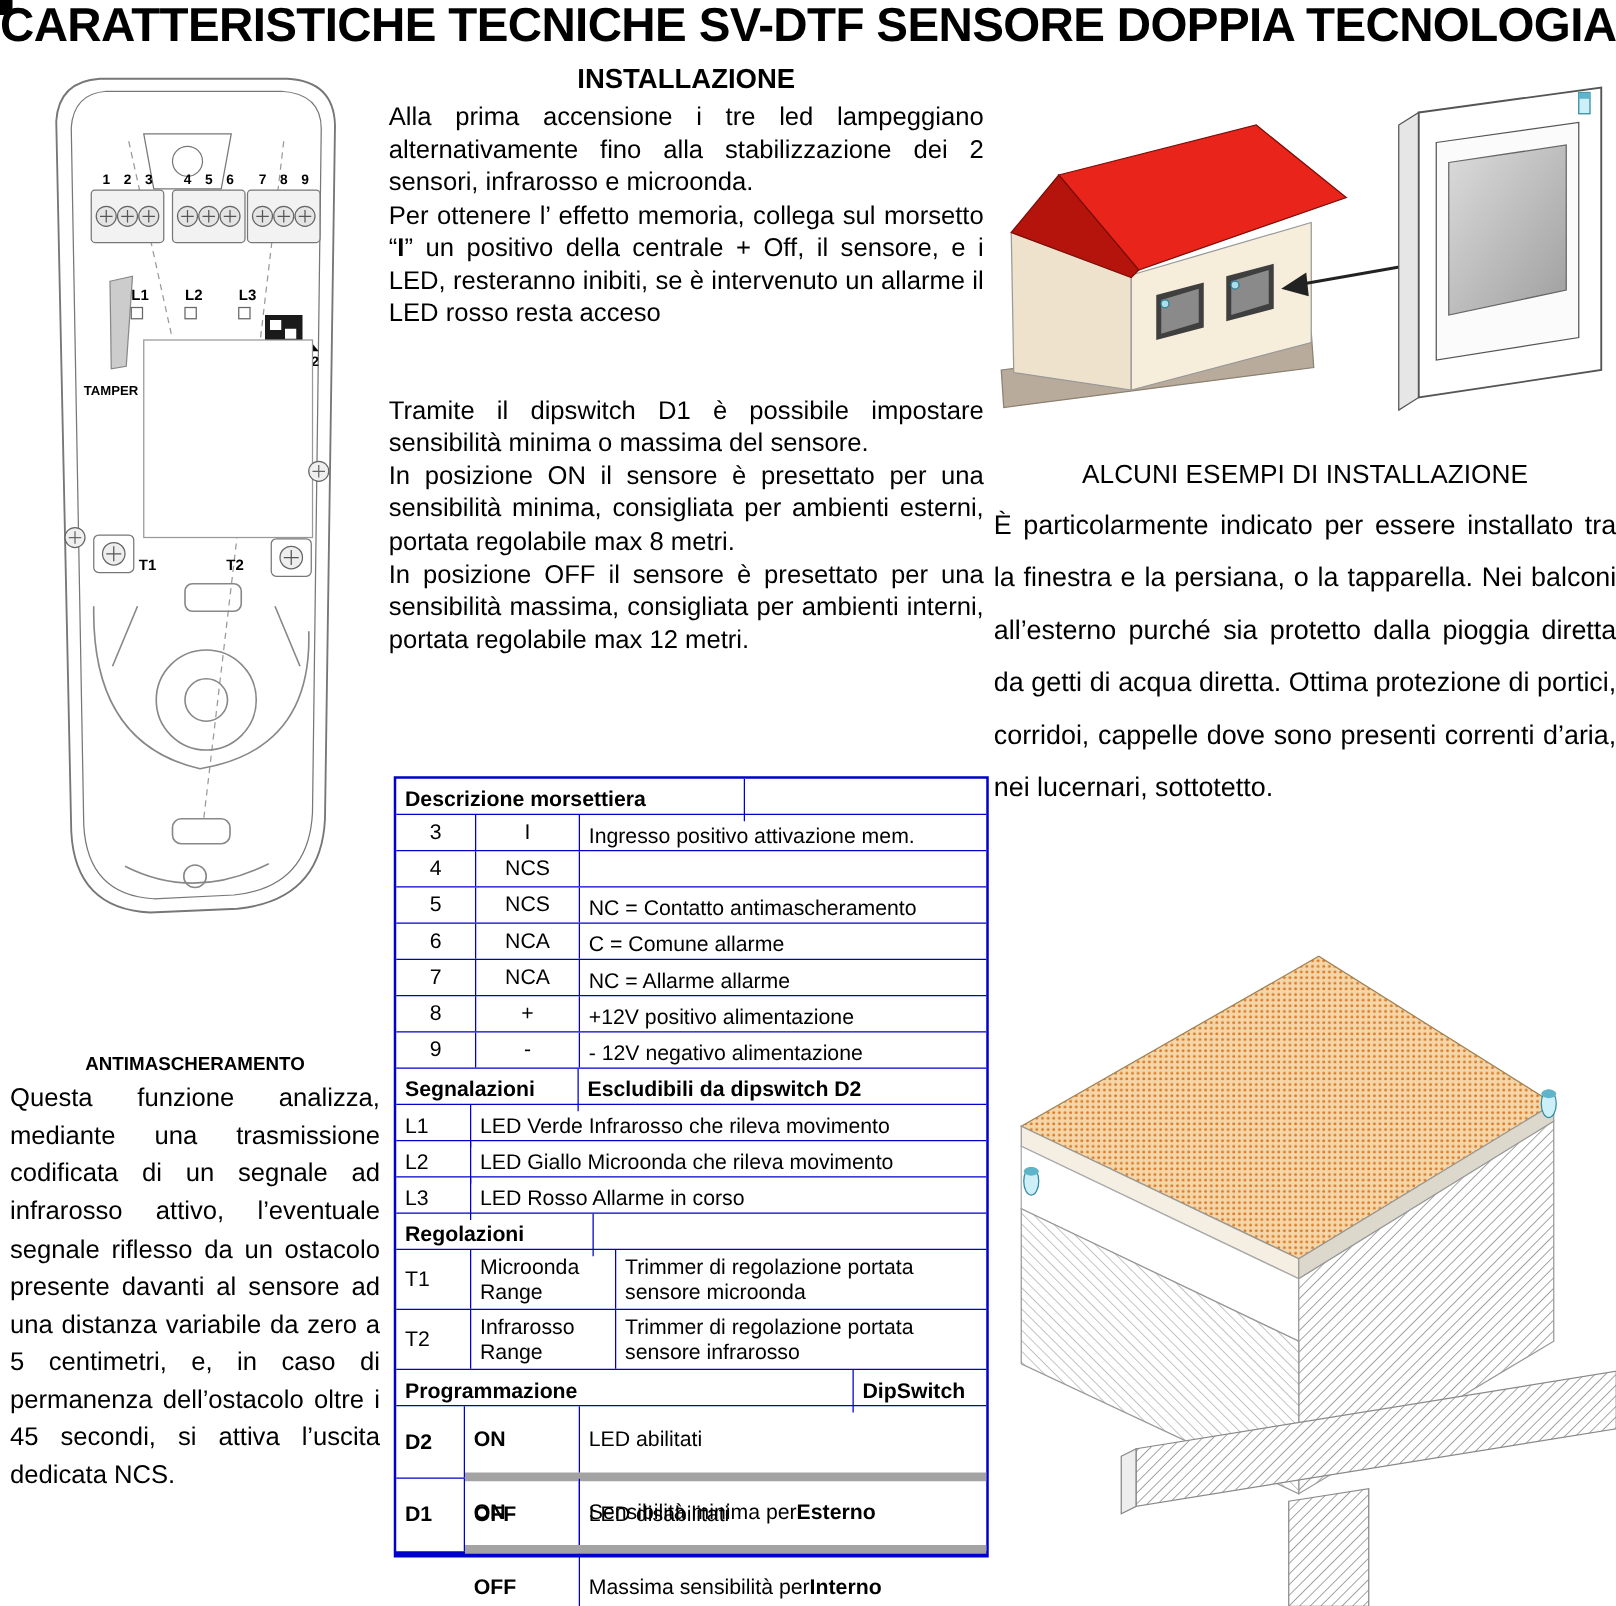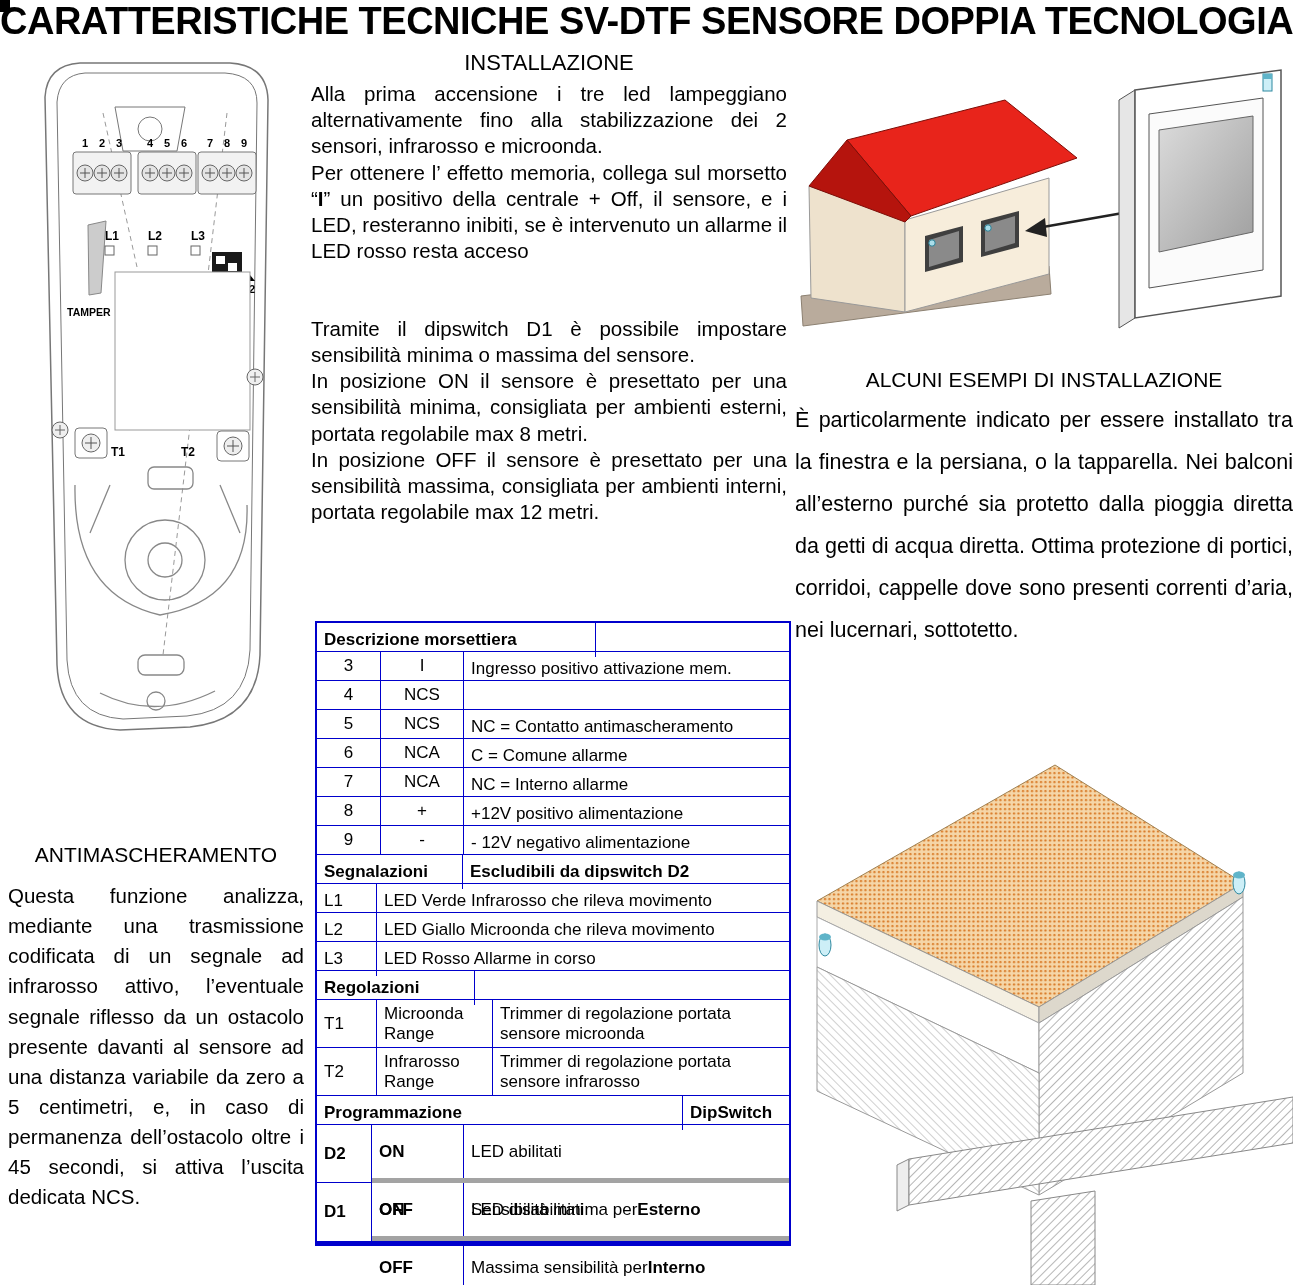--- a/index.html
+++ b/index.html
@@ -5,47 +5,47 @@
   *{margin:0;padding:0;box-sizing:border-box}
   html,body{background:#fff}
   body{width:1293px;height:1285px;position:relative;overflow:hidden;
        font-family:"Liberation Sans",sans-serif;color:#000}
   .abs{position:absolute}
   .corner-mark{left:0;top:0;width:10px;height:12px;background:#000}
   .title{left:0;top:0;width:1293px;text-align:center;font-size:38px;font-weight:bold;letter-spacing:-0.5px;white-space:nowrap}
 
   
   .midcol{left:311px;top:50px;width:476px}
-  .h2{font-size:22px;font-weight:normal;text-align:center;margin-bottom:5px}
+  .h2{font-size:22px;font-weight:bold;text-align:center;margin-bottom:5px}
   .para{font-size:20.5px;line-height:1.28;text-align:justify}
   .gap55{height:51px}
 
   
   .esempi-h{left:795px;top:368px;width:498px;text-align:center;font-size:21px}
   .esempi-b{left:795px;top:400px;width:498px;font-size:21.5px;line-height:1.95;text-align:justify}
 
   
   .anti{left:8px;top:843px;width:296px}
-  .anti .h2{font-size:21px;margin-bottom:14px}
+  .anti .h2{font-size:15px;margin-bottom:4px}
   .anti .para{font-size:20.5px;line-height:1.47}
 
   
   .ttable{left:315px;top:621px;width:476px;background:#fff;font-size:17px;
           border:2px solid #0000cc;border-bottom:5px solid #0000cc}
   .trow{display:flex;height:29px;border-bottom:1px solid #0000cc}
   .trow.tall{height:48px}
   .trow.group{height:58px}
   .trow.lastrow{border-bottom:none}
   .tc{border-right:1px solid #0000cc;display:flex;align-items:center;padding:17px 7px;overflow:hidden;line-height:1.12}
   .tc.last{border-right:none;flex:1}
   .tc.cc{justify-content:center;padding:0 2px}
   .b{font-weight:bold}
   .gid{width:55px;border-right:1px solid #0000cc;display:flex;align-items:center;padding-left:7px;font-weight:bold}
   .gsub{flex:1;display:flex;flex-direction:column}
-  .gsubrow{display:flex;flex:1;border-bottom:5px solid #a3a3a3}
+  .gsubrow{display:flex;flex:1;border-bottom:7px solid #a3a3a3}
   .gsubrow.lastsub{border-bottom:none}
   svg text{font-family:"Liberation Sans",sans-serif;fill:#000}
 </style>
 </head>
 <body>
 
 <div class="abs corner-mark"></div>
 
 <h1 class="abs title">CARATTERISTICHE TECNICHE SV-DTF SENSORE DOPPIA TECNOLOGIA</h1>
 
@@ -270,21 +270,21 @@
     <div class="tc last">NC = Contatto antimascheramento</div>
   </div>
   <div class="trow">
     <div class="tc cc" style="width:64px">6</div>
     <div class="tc cc" style="width:83px">NCA</div>
     <div class="tc last">C = Comune allarme</div>
   </div>
   <div class="trow">
     <div class="tc cc" style="width:64px">7</div>
     <div class="tc cc" style="width:83px">NCA</div>
-    <div class="tc last">NC = Interno allarme</div>
+    <div class="tc last">NC = Allarme allarme</div>
   </div>
   <div class="trow">
     <div class="tc cc" style="width:64px">8</div>
     <div class="tc cc" style="width:83px">+</div>
     <div class="tc last">+12V positivo alimentazione</div>
   </div>
   <div class="trow">
     <div class="tc cc" style="width:64px">9</div>
     <div class="tc cc" style="width:83px">-</div>
     <div class="tc last">- 12V negativo alimentazione</div>

